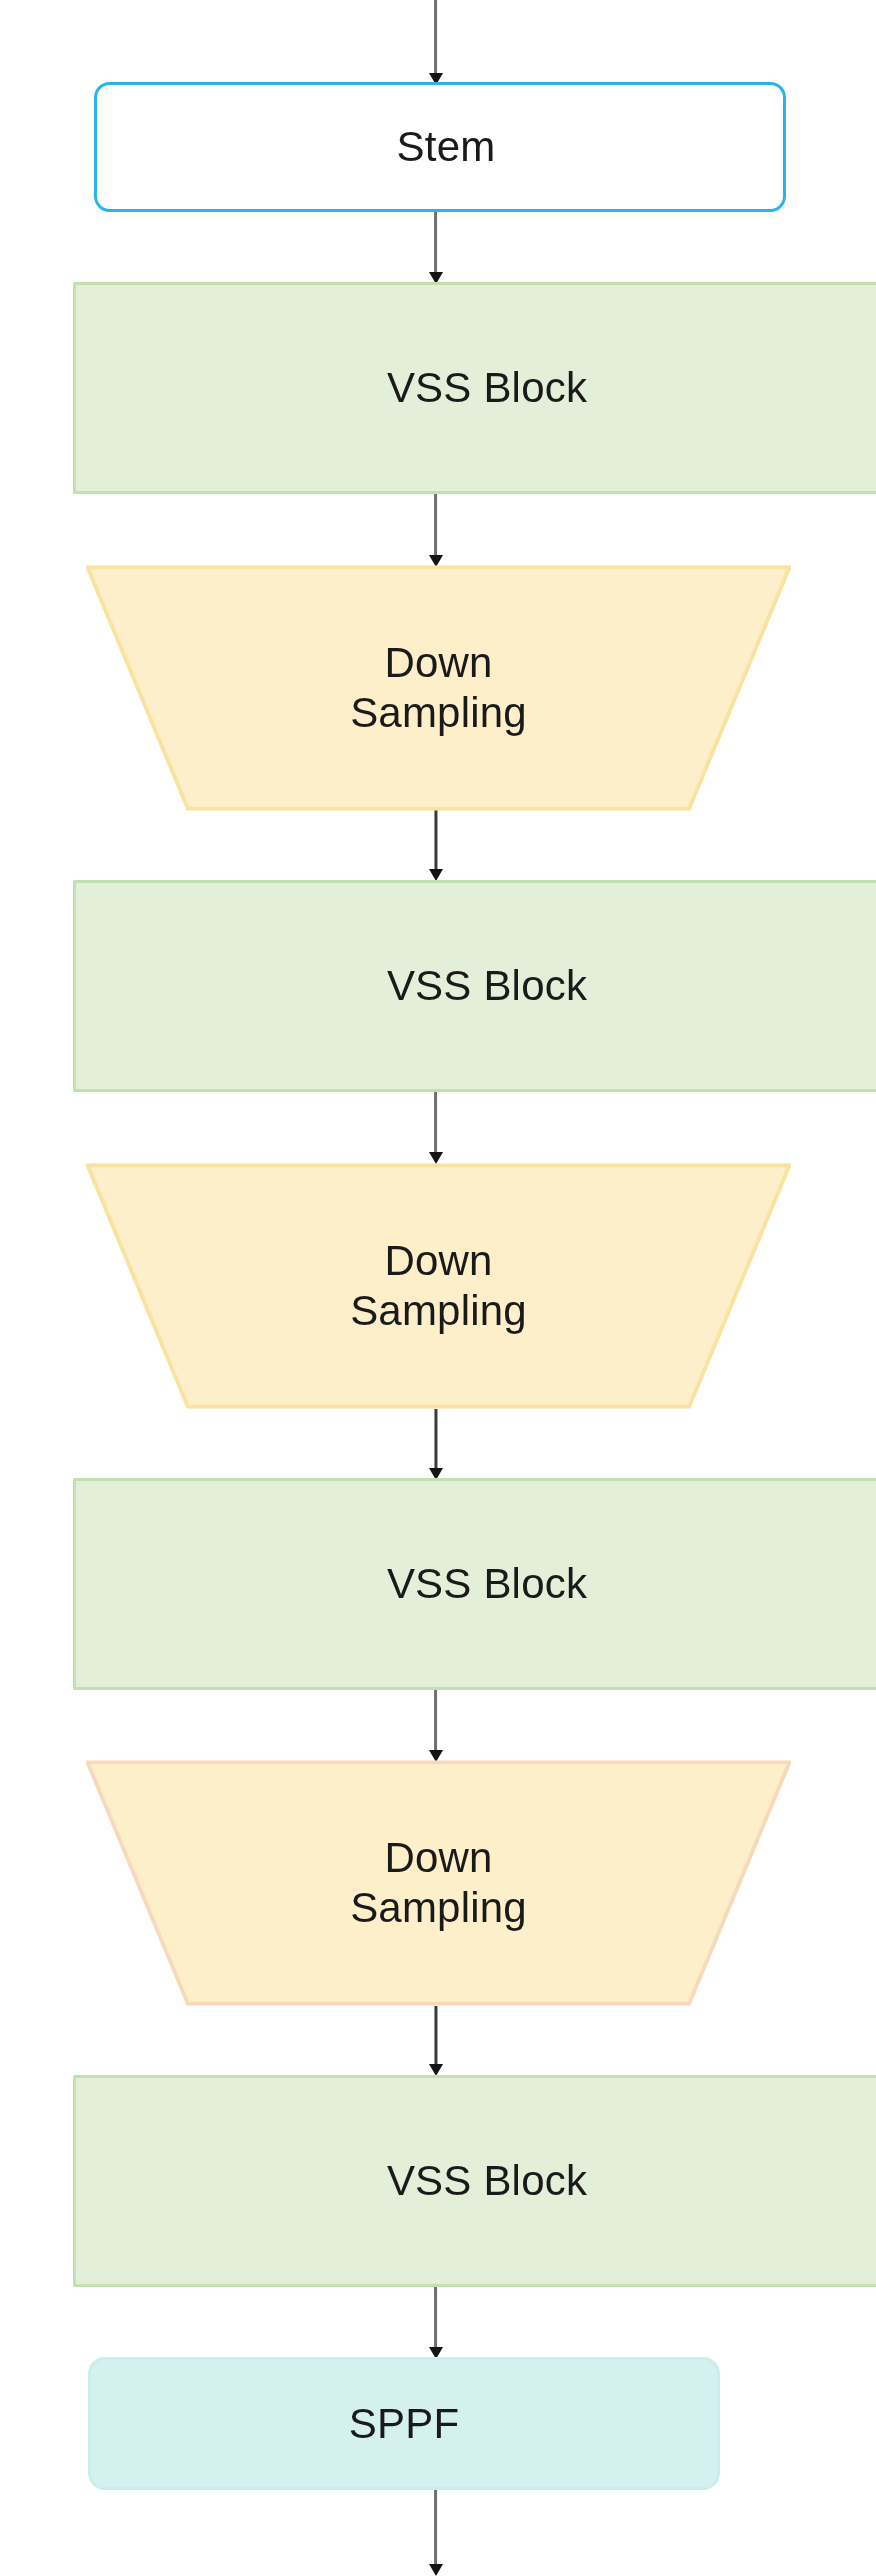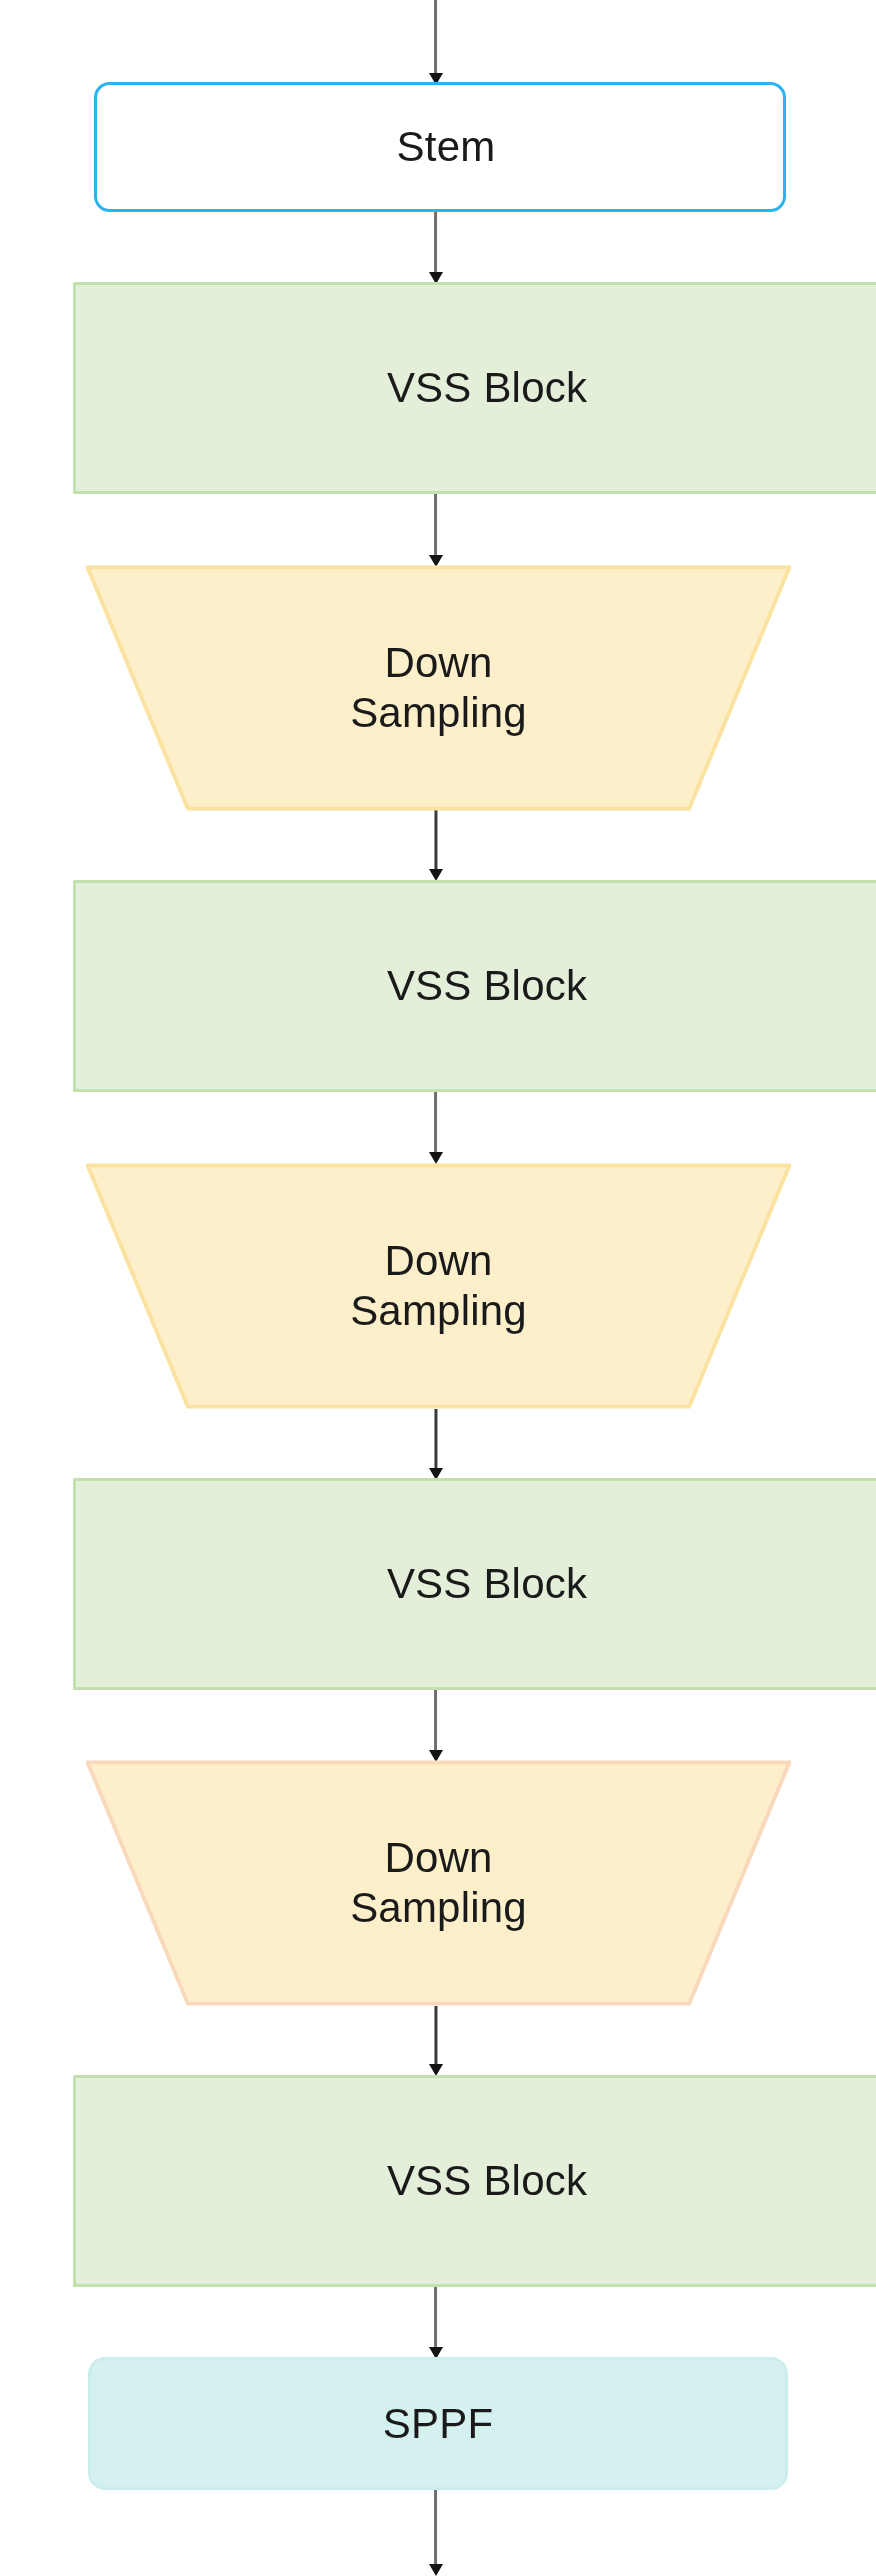--- a/index.html
+++ b/index.html
@@ -181,17 +181,17 @@
     <div class="node node-down" style="left: 86px; top: 1760px; width: 705px; height: 246px;">
       <svg class="trap-shape" viewBox="0 0 900 314" preserveAspectRatio="none">
         <polygon points="2,3 898,3 770,311 130,311" fill="#FCEFC9" stroke="#F8D9BC" stroke-width="5"></polygon>
       </svg>
       <span class="node-label">Down
 Sampling</span>
     </div>
     <div class="node node-vss" style="left: 26px; top: 2075px; width: 828px; height: 212px; background: rgb(227, 239, 217); border-color: rgb(195, 224, 175);">
       <span class="node-label">VSS Block</span>
     </div>
-    <div class="node node-sppf" style="left: 88px; top: 2357px; width: 700px; height: 133px; background: rgb(212, 241, 240); border-color: rgb(203, 238, 236);">
+    <div class="node node-sppf" style="left: 88px; top: 2357px; width: 632px; height: 133px; background: rgb(212, 241, 240); border-color: rgb(203, 238, 236);">
       <span class="node-label">SPPF</span>
     </div>
   </div>
 
 
 </body></html>

